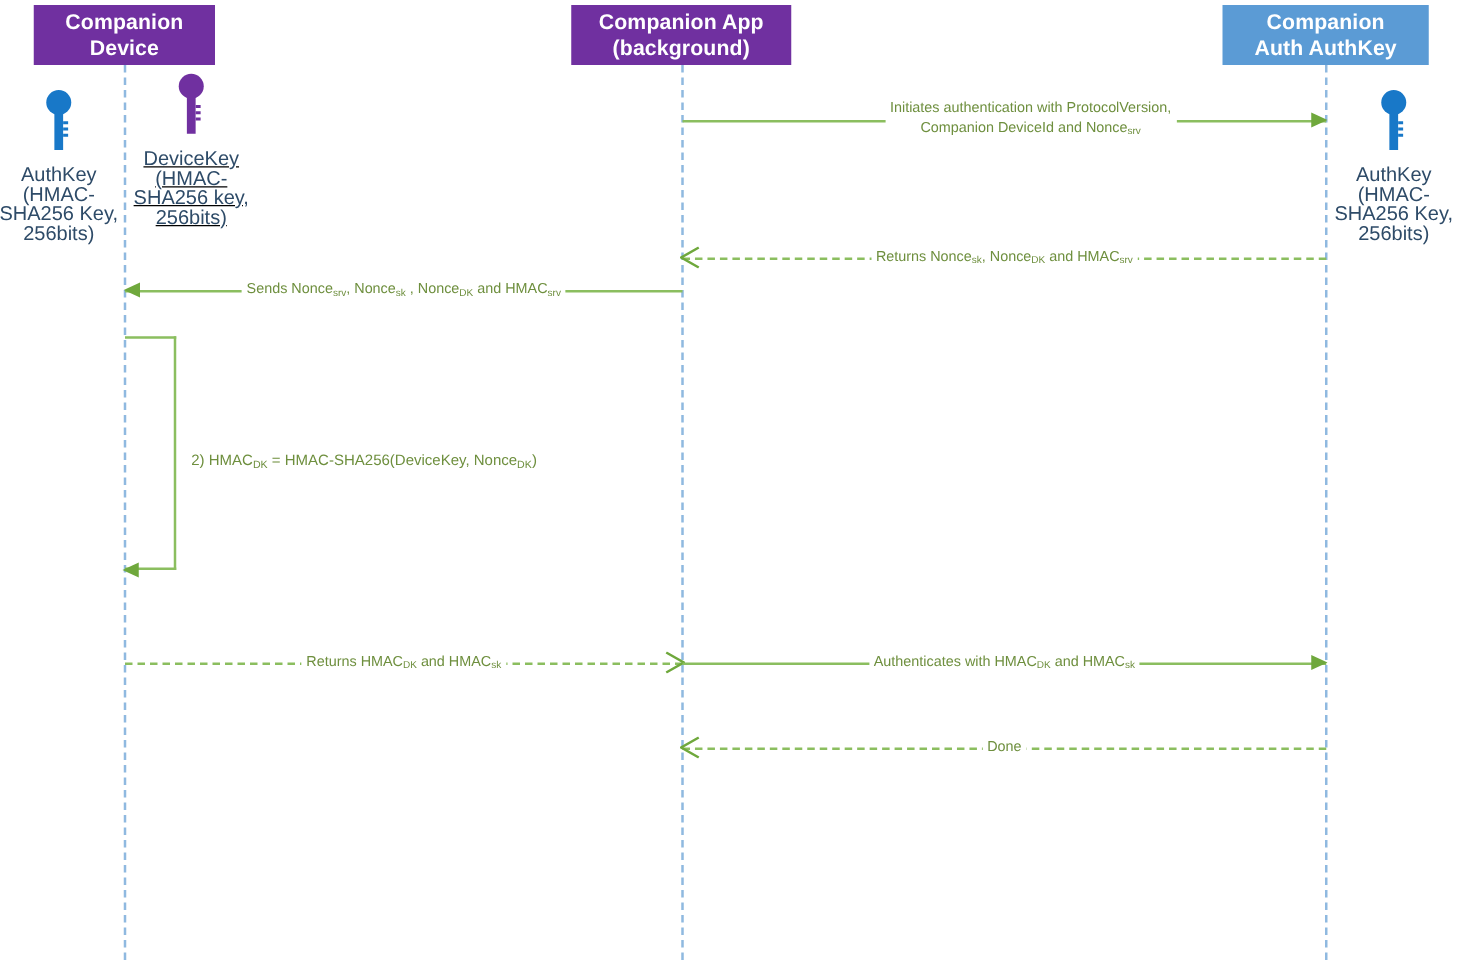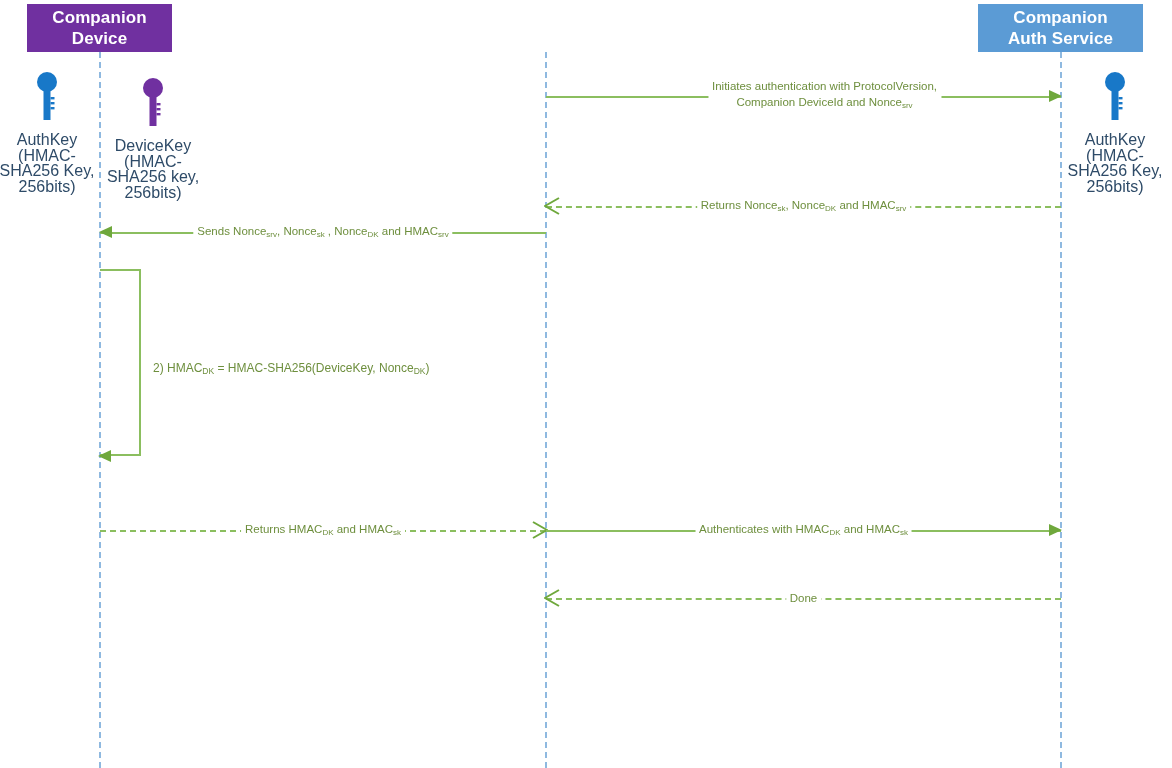--- a/index.html
+++ b/index.html
@@ -127,43 +127,47 @@
 
   <div class="lifeline" style="left:99px;top:52px;height:716px;"></div>
   <div class="lifeline" style="left:545px;top:52px;height:716px;"></div>
   <div class="lifeline" style="left:1060px;top:52px;height:716px;"></div>
 
   <div class="participant purple" style="left:27px;top:4px;width:145px;height:48px;">
     <span>Companion</span>
     <span>Device</span>
   </div>
 
+  <div class="participant purple" style="left:457px;top:4px;width:176px;height:48px;">
+    <span>Companion App</span>
+    <span>(background)</span>
+  </div>
 
   <div class="participant blue" style="left:978px;top:4px;width:165px;height:48px;">
     <span>Companion</span>
-    <span>Auth Service</span>
+    <span>Auth AuthKey</span>
   </div>
 
   <div class="keyblock" style="left:-8px;top:70px;">
     <span class="keyicon">
       <svg width="22" height="52" viewBox="0 0 22 52" aria-hidden="true">
         <circle cx="11" cy="12" r="10" fill="#1878C8"></circle>
         <rect x="7.5" y="18" width="7" height="32" fill="#1878C8"></rect>
         <rect x="14.5" y="27" width="4" height="2.4" fill="#1878C8"></rect>
         <rect x="14.5" y="32" width="4" height="2.4" fill="#1878C8"></rect>
         <rect x="14.5" y="37" width="4" height="2.4" fill="#1878C8"></rect>
       </svg>
     </span>
     <div class="keycap">AuthKey
 (HMAC-
 SHA256 Key,
 256bits)</div>
   </div>
 
-  <div class="keyblock" style="left:98px;top:76px;">
+  <div class="keyblock" style="left:98px;top:57px;text-decoration:underline;">
     <span class="keyicon">
       <svg width="22" height="52" viewBox="0 0 22 52" aria-hidden="true">
         <circle cx="11" cy="12" r="10" fill="#7030A0"></circle>
         <rect x="7.5" y="18" width="7" height="32" fill="#7030A0"></rect>
         <rect x="14.5" y="27" width="4" height="2.4" fill="#7030A0"></rect>
         <rect x="14.5" y="32" width="4" height="2.4" fill="#7030A0"></rect>
         <rect x="14.5" y="37" width="4" height="2.4" fill="#7030A0"></rect>
       </svg>
     </span>
     <div class="keycap">DeviceKey

